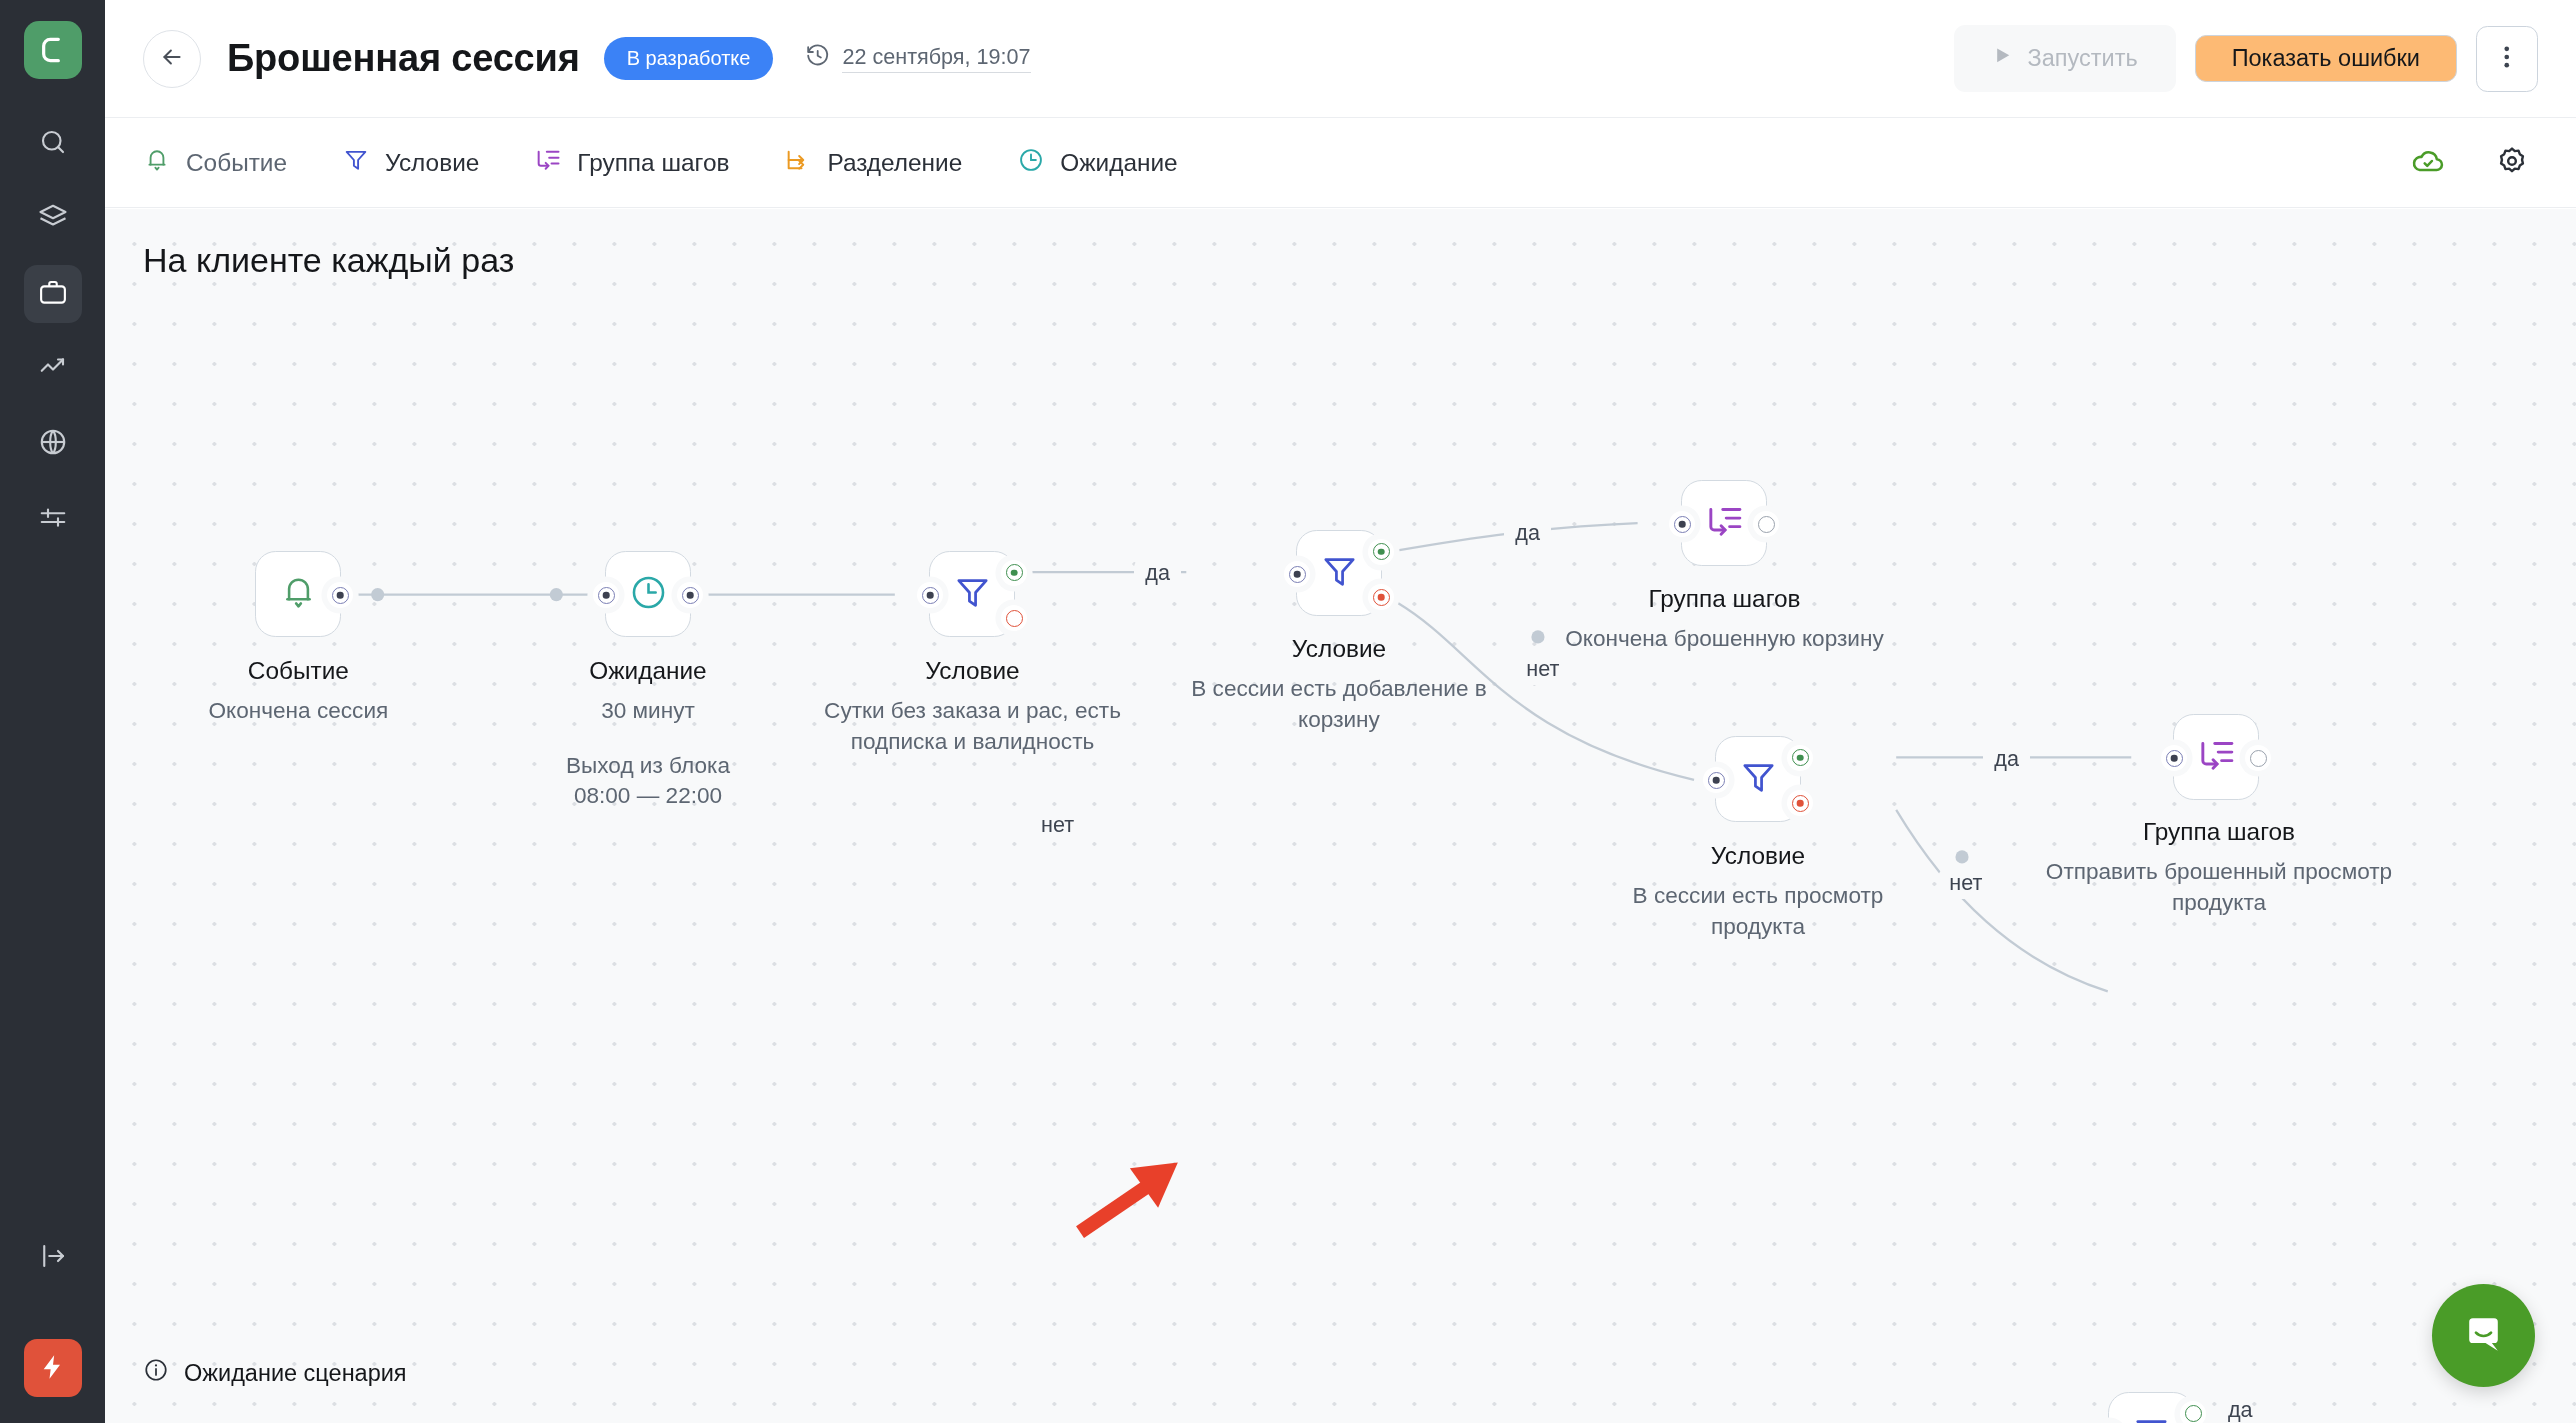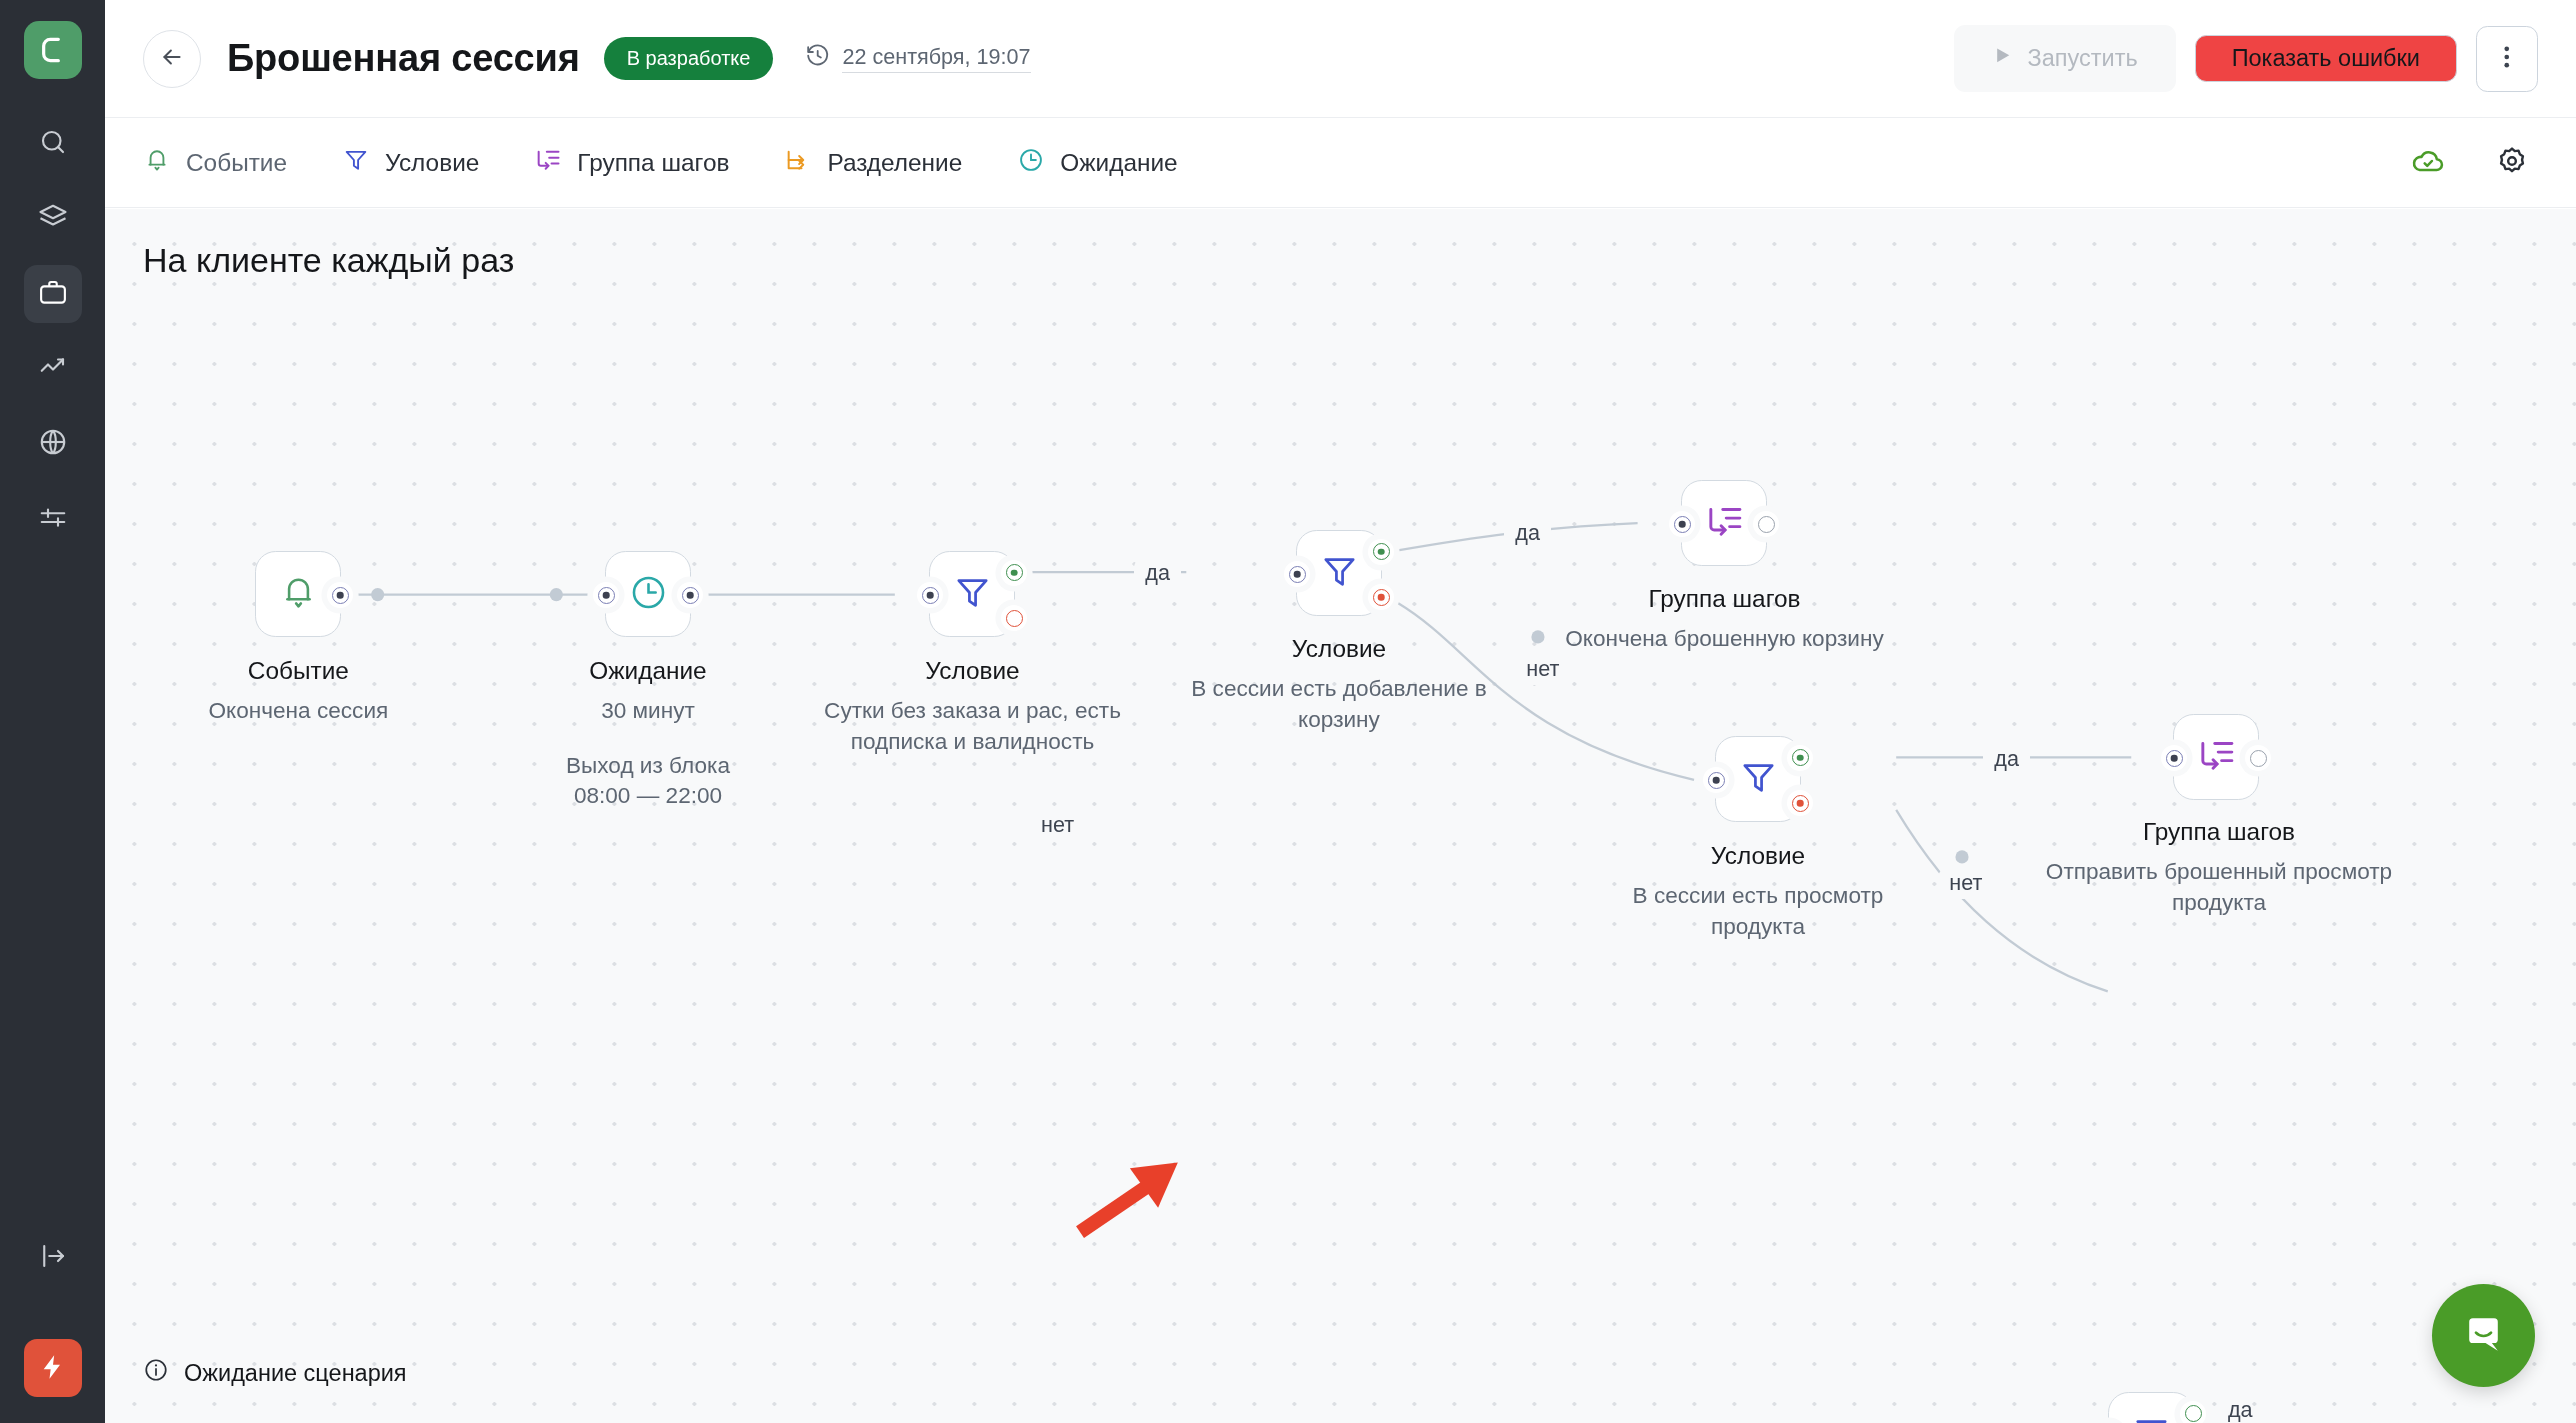--- a/index.html
+++ b/index.html
@@ -48,38 +48,38 @@
     width: 58px; height: 58px; border-radius: 50%;
     border: 0.9px solid #dfe3e8; background: #fff;
     display: flex; align-items: center; justify-content: center;
     cursor: pointer; flex: none;
   }
   .page-title {
     font-size: 38px; font-weight: 700; color: #15171a;
     margin-left: 26px; white-space: nowrap; letter-spacing: -0.2px;
   }
   .status-badge {
-    margin-left: 24.4px; background: #15803d; color: #fff;
+    margin-left: 24.4px; background: #3b82f6; color: #fff;
     font-size: 20px; border-radius: 939px; padding: 10.3px 22.6px;
     white-space: nowrap; font-weight: 400;
   }
   .timestamp {
     margin-left: 32px; display: flex; align-items: center; gap: 12px;
     color: #5d6672; font-size: 21.6px; cursor: pointer;
   }
   .timestamp .ts-text { border-bottom: 0.9px solid #d7dbe0; padding-bottom: 2.8px; }
   .header-right { margin-left: auto; display: flex; align-items: center; gap: 19px; }
   .btn-run {
     display: flex; align-items: center; gap: 15px;
     background: #f7f8f9; color: #b4b9c0; border: none;
     font-size: 23.5px; border-radius: 11.3px; padding: 19px 38px;
     cursor: not-allowed; font-family: inherit;
   }
   .btn-errors {
-    background: #ef4444; color: #15171a; border: 0.9px solid #ccd4dd;
+    background: #fdba74; color: #15171a; border: 0.9px solid #ccd4dd;
     font-size: 23.5px; border-radius: 11.3px; padding: 9px 36px;
     cursor: pointer; font-family: inherit; white-space: nowrap;
   }
   .btn-kebab {
     width: 62px; height: 66px; border-radius: 11.3px;
     border: 0.9px solid #ccd4dd; background: #fff;
     display: flex; align-items: center; justify-content: center; cursor: pointer;
   }
 
   

